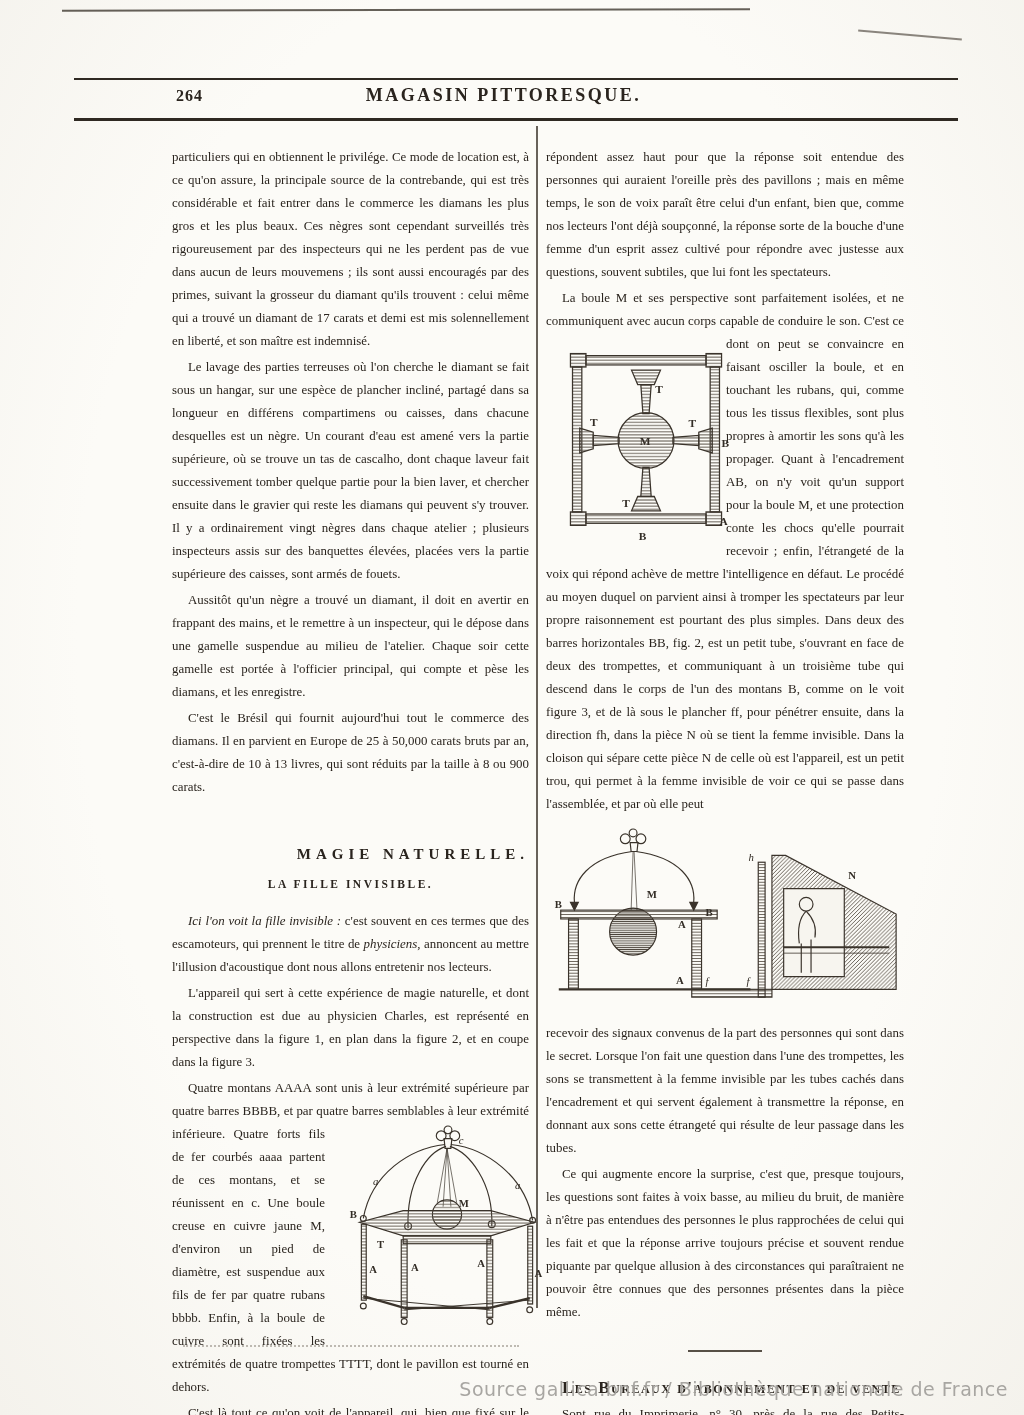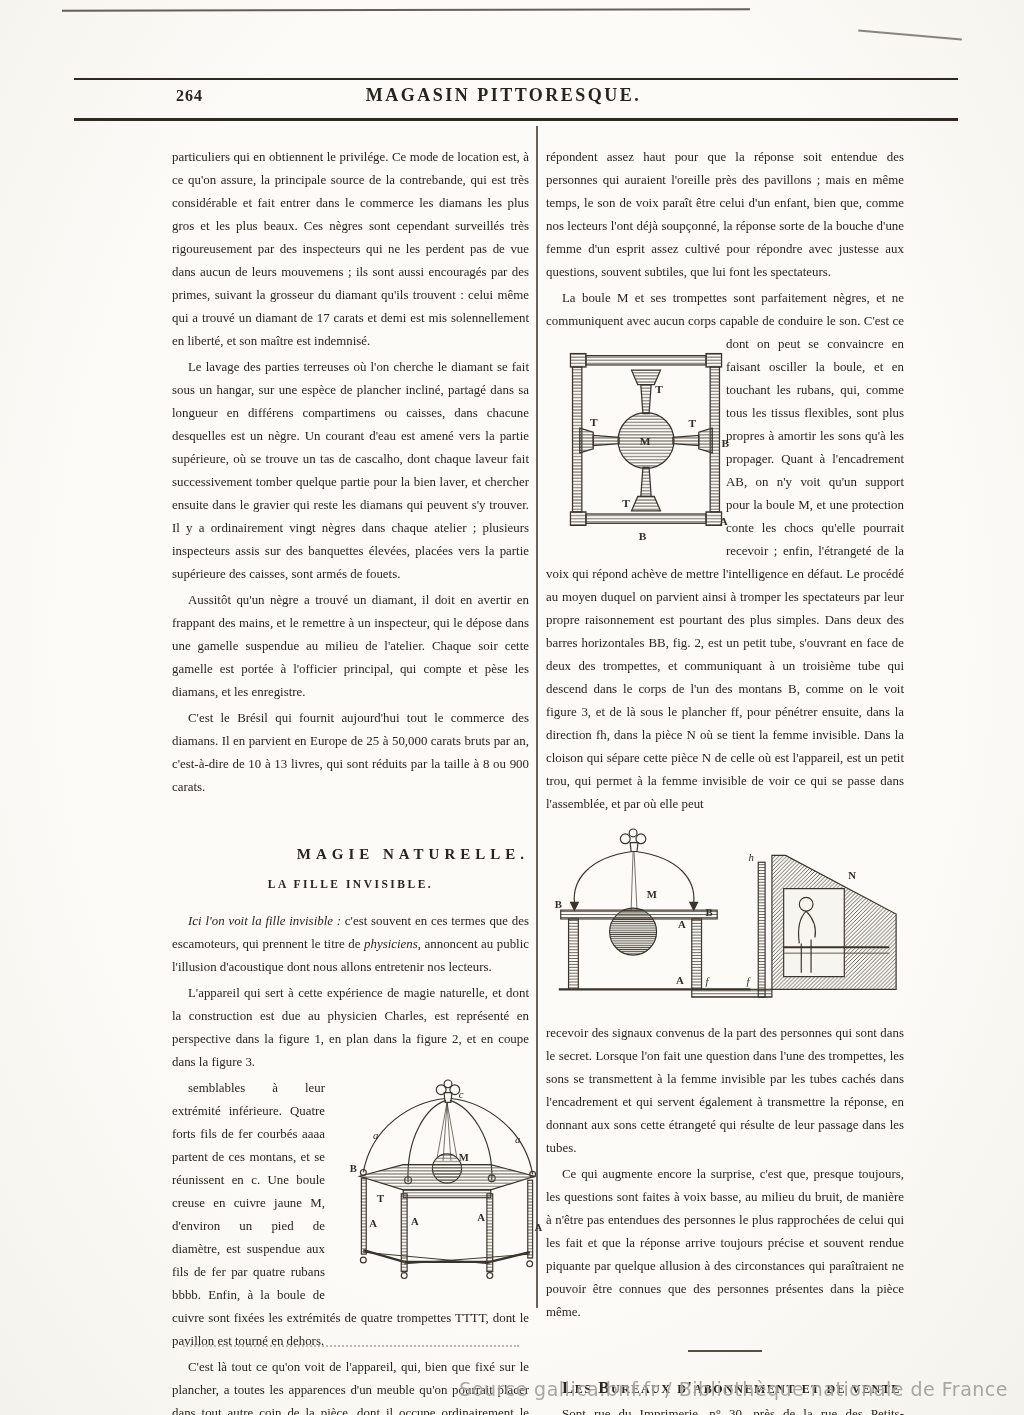--- a/index.html
+++ b/index.html
@@ -65,25 +65,25 @@
 
   <div class="col col-left">
     <p class="no-indent">particuliers qui en obtiennent le privilége. Ce mode de location est, à ce qu'on assure, la principale source de la contrebande, qui est très considérable et fait entrer dans le commerce les diamans les plus gros et les plus beaux. Ces nègres sont cependant surveillés très rigoureusement par des inspecteurs qui ne les perdent pas de vue dans aucun de leurs mouvemens ; ils sont aussi encouragés par des primes, suivant la grosseur du diamant qu'ils trouvent : celui même qui a trouvé un diamant de 17 carats et demi est mis solennellement en liberté, et son maître est indemnisé.</p>
     <p>Le lavage des parties terreuses où l'on cherche le diamant se fait sous un hangar, sur une espèce de plancher incliné, partagé dans sa longueur en différens compartimens ou caisses, dans chacune desquelles est un nègre. Un courant d'eau est amené vers la partie supérieure, où se trouve un tas de cascalho, dont chaque laveur fait successivement tomber quelque partie pour la bien laver, et chercher ensuite dans le gravier qui reste les diamans qui peuvent s'y trouver. Il y a ordinairement vingt nègres dans chaque atelier ; plusieurs inspecteurs assis sur des banquettes élevées, placées vers la partie supérieure des caisses, sont armés de fouets.</p>
     <p>Aussitôt qu'un nègre a trouvé un diamant, il doit en avertir en frappant des mains, et le remettre à un inspecteur, qui le dépose dans une gamelle suspendue au milieu de l'atelier. Chaque soir cette gamelle est portée à l'officier principal, qui compte et pèse les diamans, et les enregistre.</p>
     <p>C'est le Brésil qui fournit aujourd'hui tout le commerce des diamans. Il en parvient en Europe de 25 à 50,000 carats bruts par an, c'est-à-dire de 10 à 13 livres, qui sont réduits par la taille à 8 ou 900 carats.</p>
 
     <h2 class="section-title">MAGIE NATURELLE.</h2>
     <h3 class="section-subtitle">LA FILLE INVISIBLE.</h3>
 
-    <p><span class="ital">Ici l'on voit la fille invisible :</span><span> c'est souvent en ces termes que des escamoteurs, qui prennent le titre de </span><span class="ital">physiciens</span><span>, annoncent au public l'illusion d'acoustique dont nous allons entretenir nos lecteurs.</span></p>
+    <p><span class="ital">Ici l'on voit la fille invisible :</span><span> c'est souvent en ces termes que des escamoteurs, qui prennent le titre de </span><span class="ital">physiciens</span><span>, annoncent au mettre l'illusion d'acoustique dont nous allons entretenir nos lecteurs.</span></p>
 
     <p>L'appareil qui sert à cette expérience de magie naturelle, et dont la construction est due au physicien Charles, est représenté en perspective dans la figure 1, en plan dans la figure 2, et en coupe dans la figure 3.</p>
 
-    <p><span class="fig1-float"><svg class="fig" viewBox="0 0 200 222" width="196" height="216" aria-hidden="true">
+    <p><span>Quatre montans AAAA sont unis à leur extrémité supérieure par quatre barres BBBB, et par quatre barres </span><span class="fig1-float"><svg class="fig" viewBox="0 0 200 222" width="196" height="216" aria-hidden="true">
       <defs>
         <pattern id="f1h" width="4" height="3.2" patternUnits="userSpaceOnUse">
                 <path d="M0,1.6 H4" stroke="#5d554a" stroke-width="0.9"></path>
               </pattern>
       </defs>
       <g stroke="#3a332b" fill="none" stroke-width="1.2">
         <circle cx="94" cy="11" r="5"></circle>
               <circle cx="108" cy="11" r="5"></circle>
               <circle cx="101" cy="5" r="4"></circle>
         <path d="M97,14 L105,14 L104,24 L98,24 Z"></path>
@@ -133,21 +133,21 @@
       <text class="figlabel figlabel-i" x="24" y="62">a</text>
       <text class="figlabel figlabel-i" x="170" y="66">a</text>
     </svg></span><span>semblables à leur extrémité inférieure. Quatre forts fils de fer courbés aaaa partent de ces montans, et se réunissent en c. Une boule creuse en cuivre jaune M, d'environ un pied de diamètre, est suspendue aux fils de fer par quatre rubans bbbb. Enfin, à la boule de cuivre sont fixées les extrémités de quatre trompettes TTTT, dont le pavillon est tourné en dehors.</span></p>
 
     <p class="clear p8">C'est là tout ce qu'on voit de l'appareil, qui, bien que fixé sur le plancher, a toutes les apparences d'un meuble qu'on pourrait placer dans tout autre coin de la pièce, dont il occupe ordinairement le milieu. Le spectateur invité à faire une question approche sa bouche du pavillon de l'une des trompettes, et parle ; aussitôt toutes les trompettes lui</p>
   </div>
 
   <div class="col col-right">
     <p class="no-indent">répondent assez haut pour que la réponse soit entendue des personnes qui auraient l'oreille près des pavillons ; mais en même temps, le son de voix paraît être celui d'un enfant, bien que, comme nos lecteurs l'ont déjà soupçonné, la réponse sorte de la bouche d'une femme d'un esprit assez cultivé pour répondre avec justesse aux questions, souvent subtiles, que lui font les spectateurs.</p>
 
-    <p><span>La boule M et ses trompettes sont parfaitement nègres, et ne communiquent avec aucun corps capable de conduire </span><span class="fig2-float"><svg class="fig" viewBox="0 0 162 200" width="168" height="207" aria-hidden="true">
+    <p><span>La boule M et ses perspective sont parfaitement isolées, et ne communiquent avec aucun corps capable de conduire </span><span class="fig2-float"><svg class="fig" viewBox="0 0 162 200" width="168" height="207" aria-hidden="true">
       <defs>
         <pattern id="f2h" width="4" height="3" patternUnits="userSpaceOnUse">
                 <path d="M0,1.5 H4" stroke="#5a5248" stroke-width="0.9"></path>
               </pattern>
       </defs>
       <g stroke="#3a332b" fill="url(#f2h)" stroke-width="1.2">
         <rect x="8" y="16" width="15" height="13"></rect>
               <rect x="139" y="16" width="15" height="13"></rect>
         <rect x="8" y="169" width="15" height="13"></rect>
               <rect x="139" y="169" width="15" height="13"></rect>

